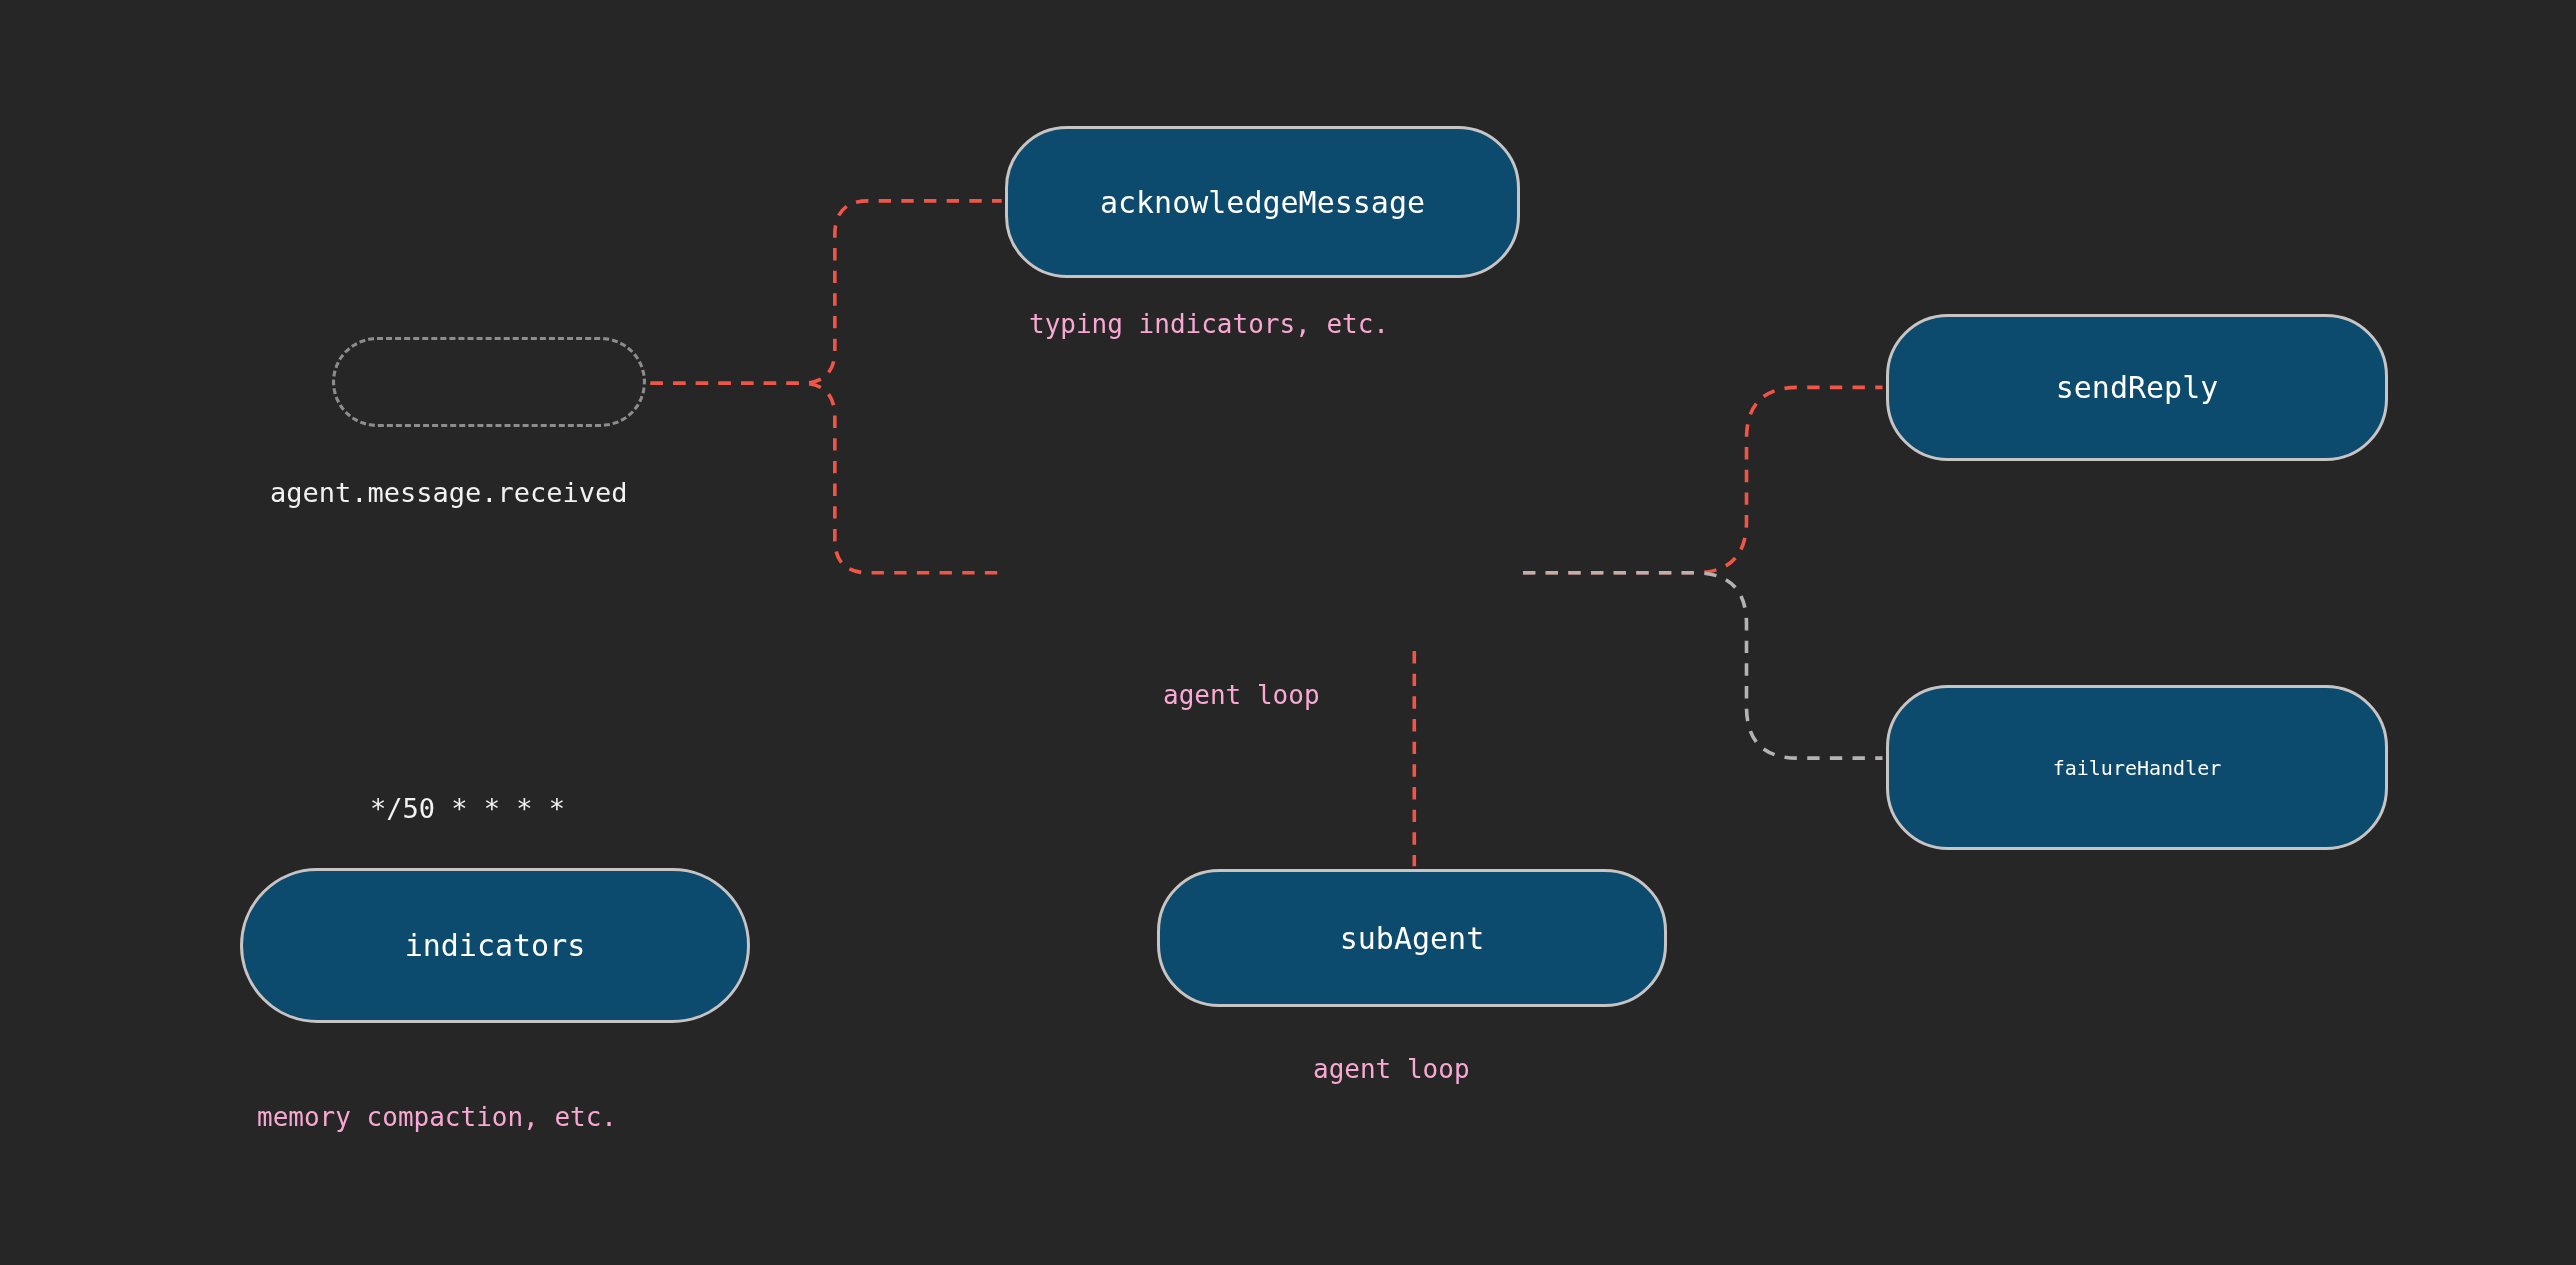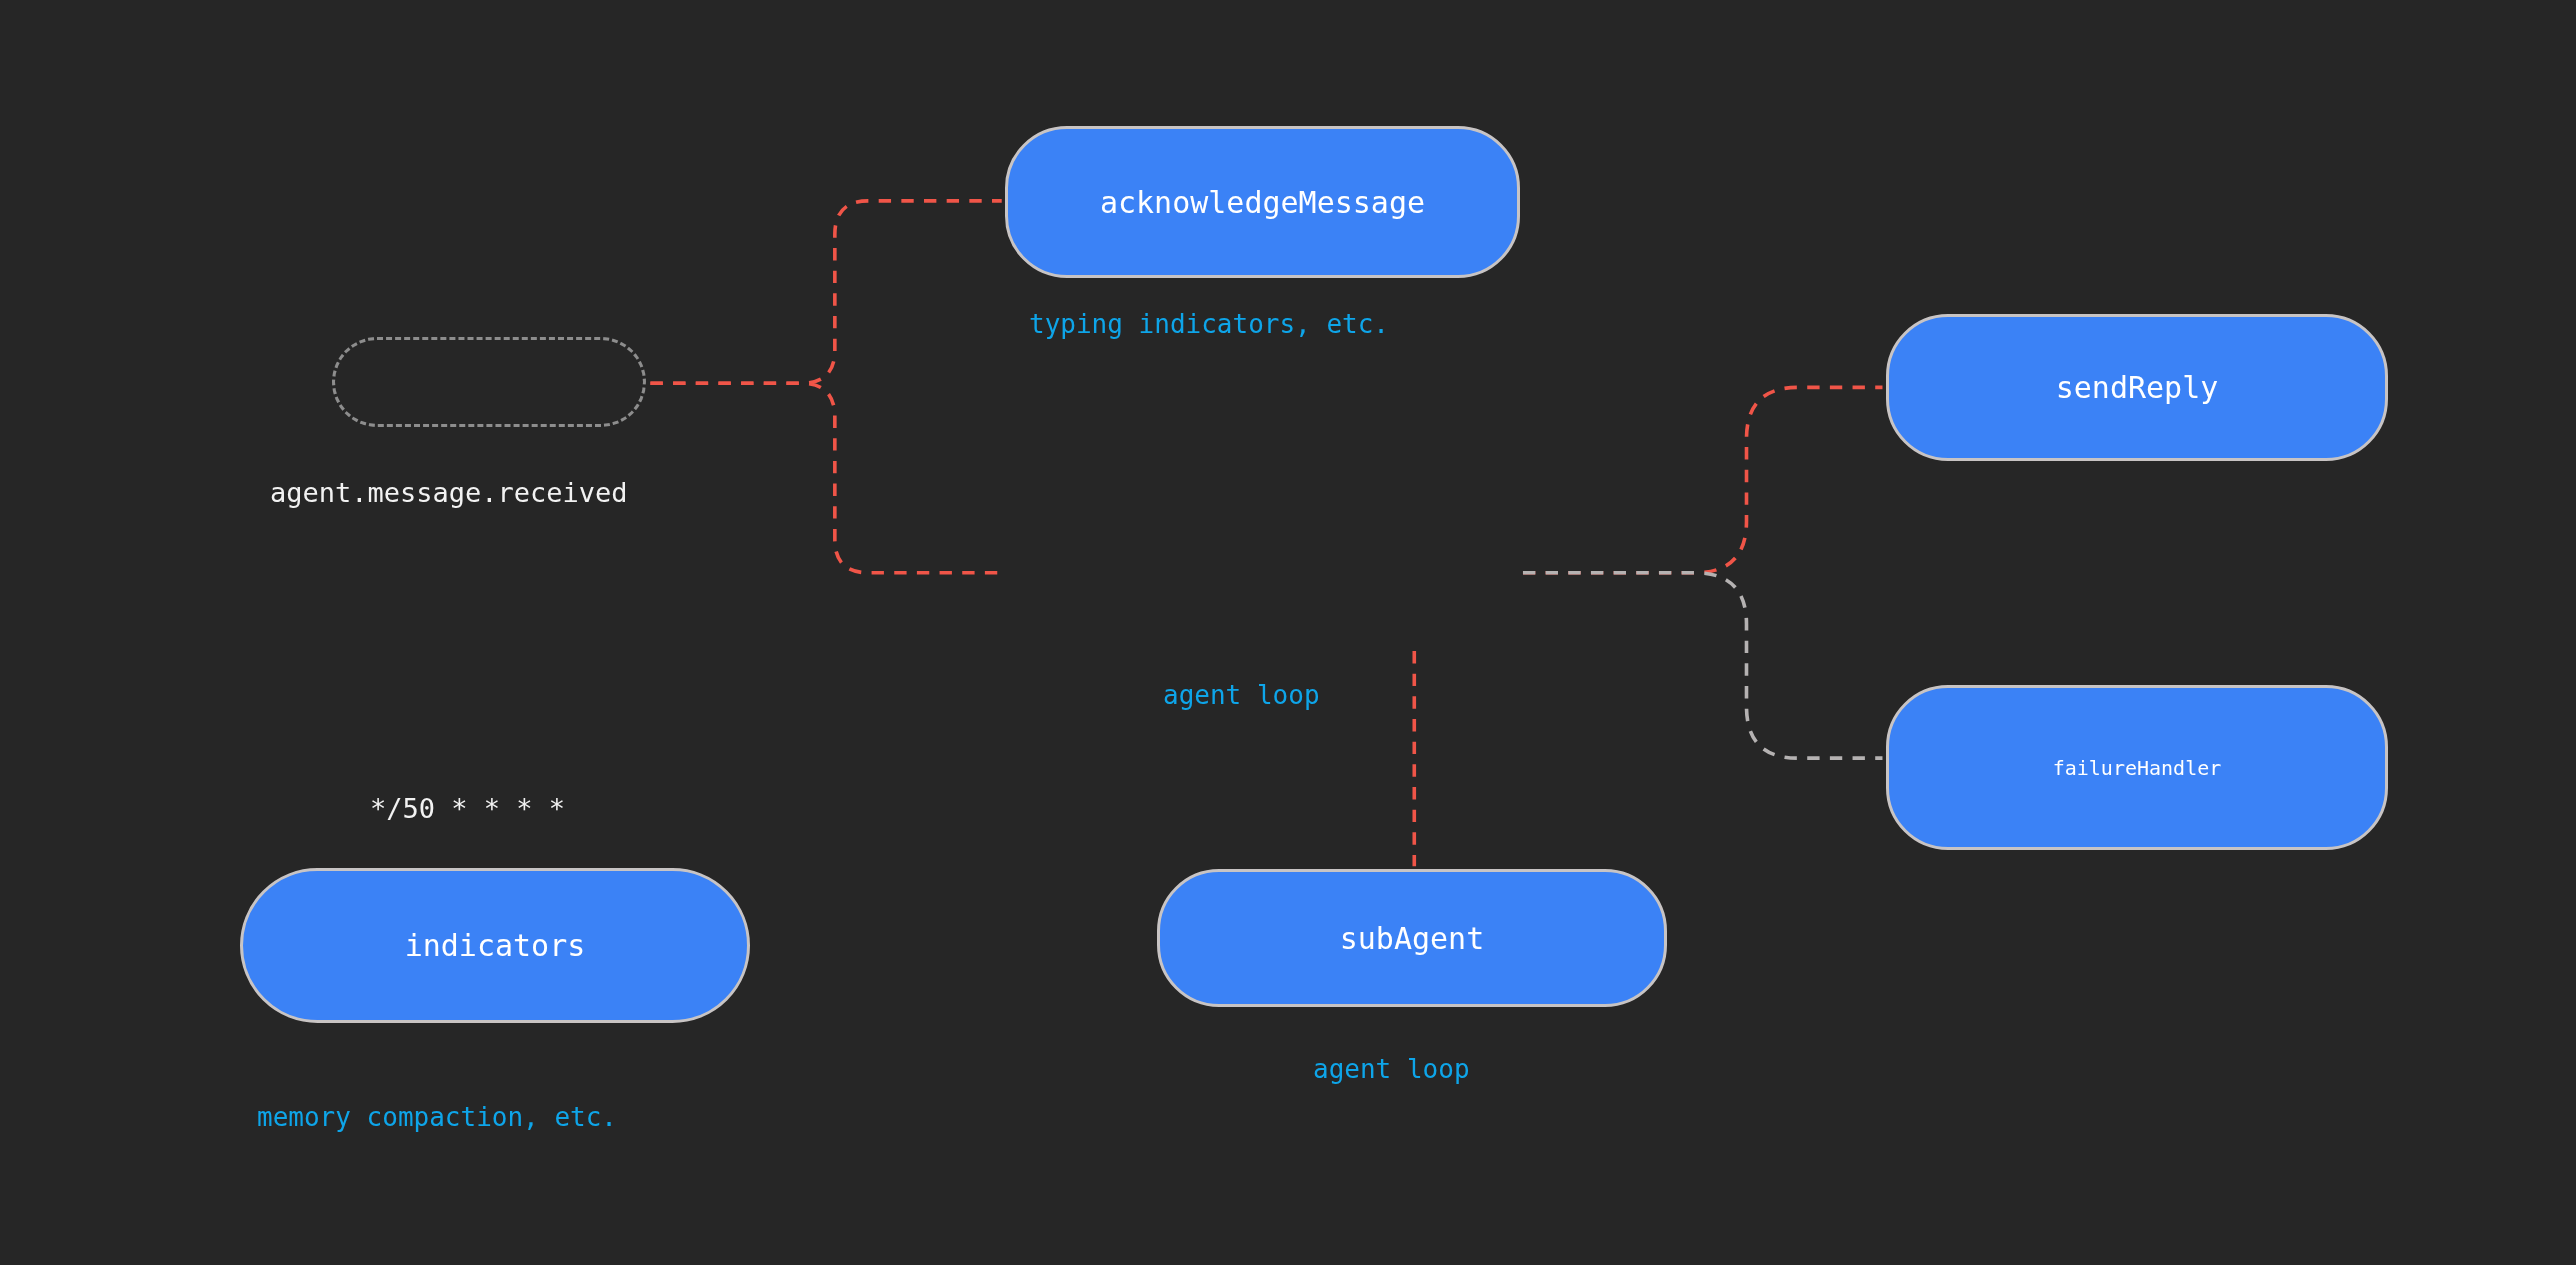--- a/index.html
+++ b/index.html
@@ -24,41 +24,41 @@
     position: absolute;
     left: 0;
     top: 0;
     width: 2638px;
     height: 1265px;
     pointer-events: none;
   }
   .node {
     position: absolute;
     box-sizing: border-box;
-    background: #3b82f6;
+    background: #0c4a6e;
     border: 3.6px solid #c8c4c4;
     display: flex;
     align-items: center;
     justify-content: center;
     color: #ffffff;
     font-family: "DejaVu Sans Mono", "Liberation Mono", monospace;
     letter-spacing: 0px;
     z-index: 5;
   }
   .node.trigger {
     background: transparent;
     border: 3.6px dashed #8d8d8d;
     border-radius: 5151px;
   }
   .node-label {
     white-space: nowrap;
   }
   .caption {
     position: absolute;
-    color: #0ea5e9;
+    color: #f9a8d4;
     font-family: "DejaVu Sans Mono", "Liberation Mono", monospace;
     white-space: nowrap;
     z-index: 4;
   }
   .caption.bright {
     color: #f2f2f2;
   }
 </style>
 </head>
 <body>

